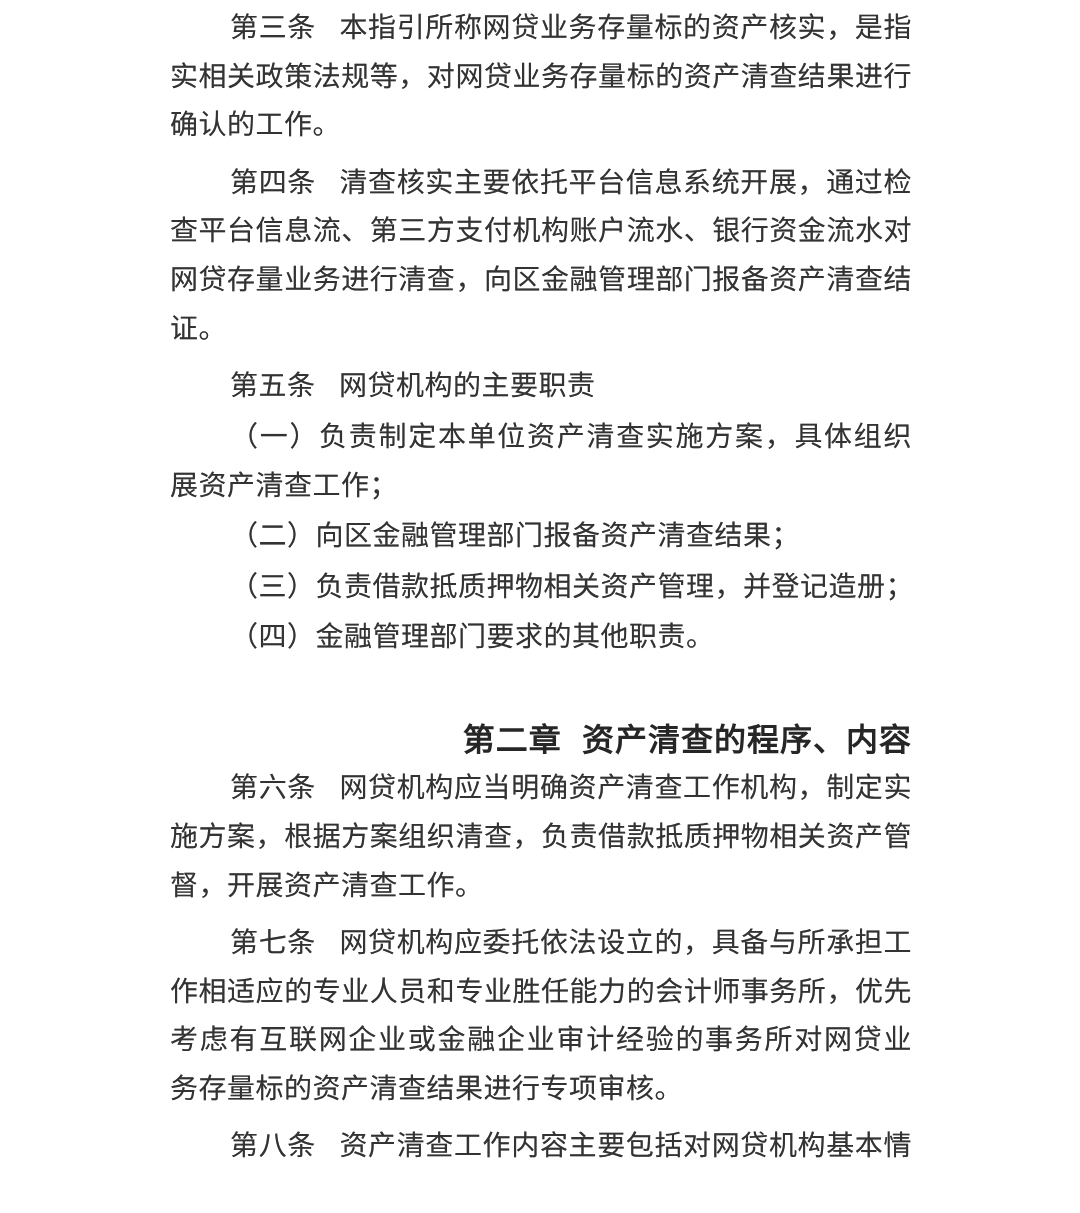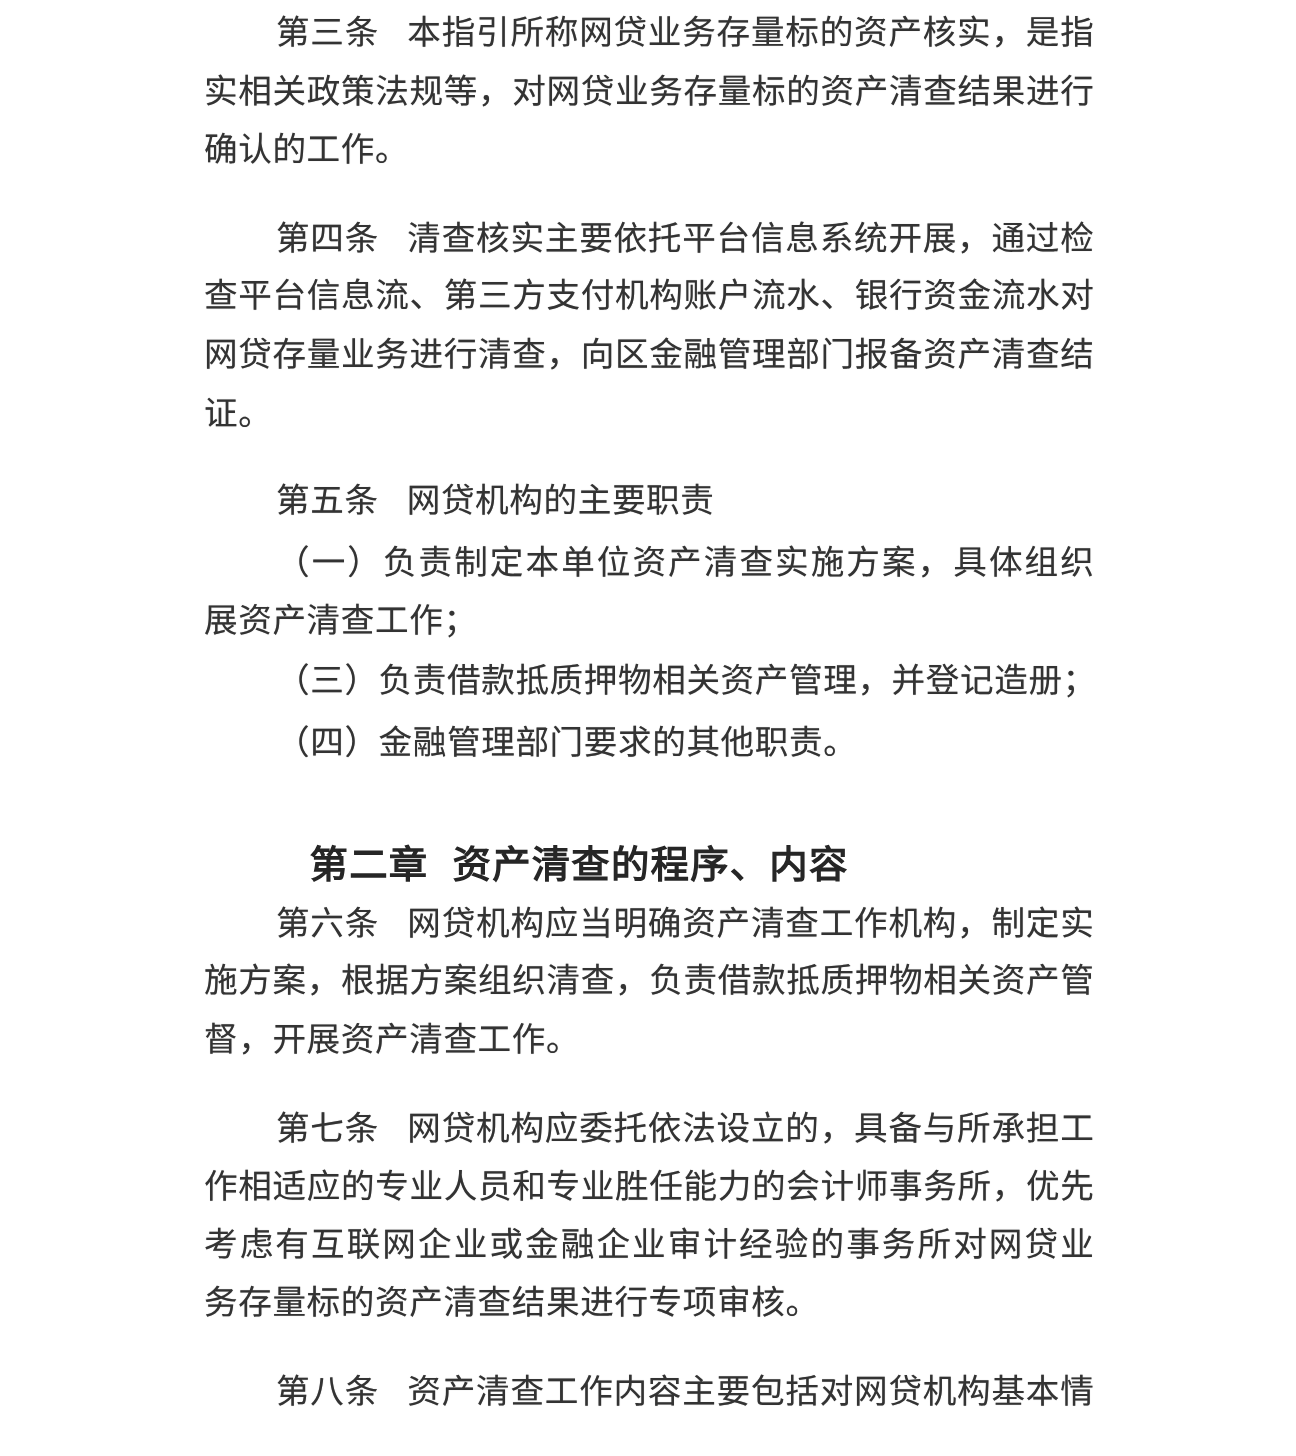--- a/index.html
+++ b/index.html
@@ -29,30 +29,30 @@
     text-shadow: 0 0 0.6px rgba(40,40,40,0.45);
   }
   .line.full {
     white-space: normal;
     text-align: justify;
     text-align-last: justify;
     max-height: 49px;
     overflow: hidden;
   }
   .line.indent { padding-left: 60px; }
-  .line.article-start { margin-top: 25px; }
+  .line.article-start { margin-top: 9px; }
   .line.list-item { margin-top: 2px; }
   .line.heading {
     margin-top: 54px;
     font-family: "DejaVu Sans", "Liberation Sans", sans-serif;
     font-weight: bold;
     font-size: 32px;
     letter-spacing: 1px;
     word-spacing: 8px;
-    text-align: left;
+    text-align: right;
     padding-left: 88px;
     color: #262626;
     text-shadow: none;
   }
   .line.heading + .line.article-start { margin-top: 0; }
   .line:first-child { margin-top: 0; }
 </style>
 </head>
 <body>
 
@@ -61,20 +61,21 @@
       <div class="line article-start indent full">第三条 本指引所称网贷业务存量标的资产核实，是指</div>
       <div class="line body full">实相关政策法规等，对网贷业务存量标的资产清查结果进行</div>
       <div class="line body">确认的工作。</div>
       <div class="line article-start indent full">第四条 清查核实主要依托平台信息系统开展，通过检</div>
       <div class="line body full">查平台信息流、第三方支付机构账户流水、银行资金流水对</div>
       <div class="line body full">网贷存量业务进行清查，向区金融管理部门报备资产清查结果</div>
       <div class="line body">证。</div>
       <div class="line article-start indent">第五条 网贷机构的主要职责</div>
       <div class="line list-item indent full">（一）负责制定本单位资产清查实施方案，具体组织开</div>
       <div class="line body">展资产清查工作；</div>
+      <div class="line list-item indent">（二）向区金融管理部门报备资产清查结果；</div>
       <div class="line list-item indent">（三）负责借款抵质押物相关资产管理，并登记造册；</div>
       <div class="line list-item indent">（四）金融管理部门要求的其他职责。</div>
       <div class="line heading" style="color: rgb(38, 38, 38);">第二章 资产清查的程序、内容</div>
       <div class="line article-start indent full">第六条 网贷机构应当明确资产清查工作机构，制定实</div>
       <div class="line body full">施方案，根据方案组织清查，负责借款抵质押物相关资产管理</div>
       <div class="line body">督，开展资产清查工作。</div>
       <div class="line article-start indent full">第七条 网贷机构应委托依法设立的，具备与所承担工</div>
       <div class="line body full">作相适应的专业人员和专业胜任能力的会计师事务所，优先</div>
       <div class="line body full">考虑有互联网企业或金融企业审计经验的事务所对网贷业</div>
       <div class="line body">务存量标的资产清查结果进行专项审核。</div>

